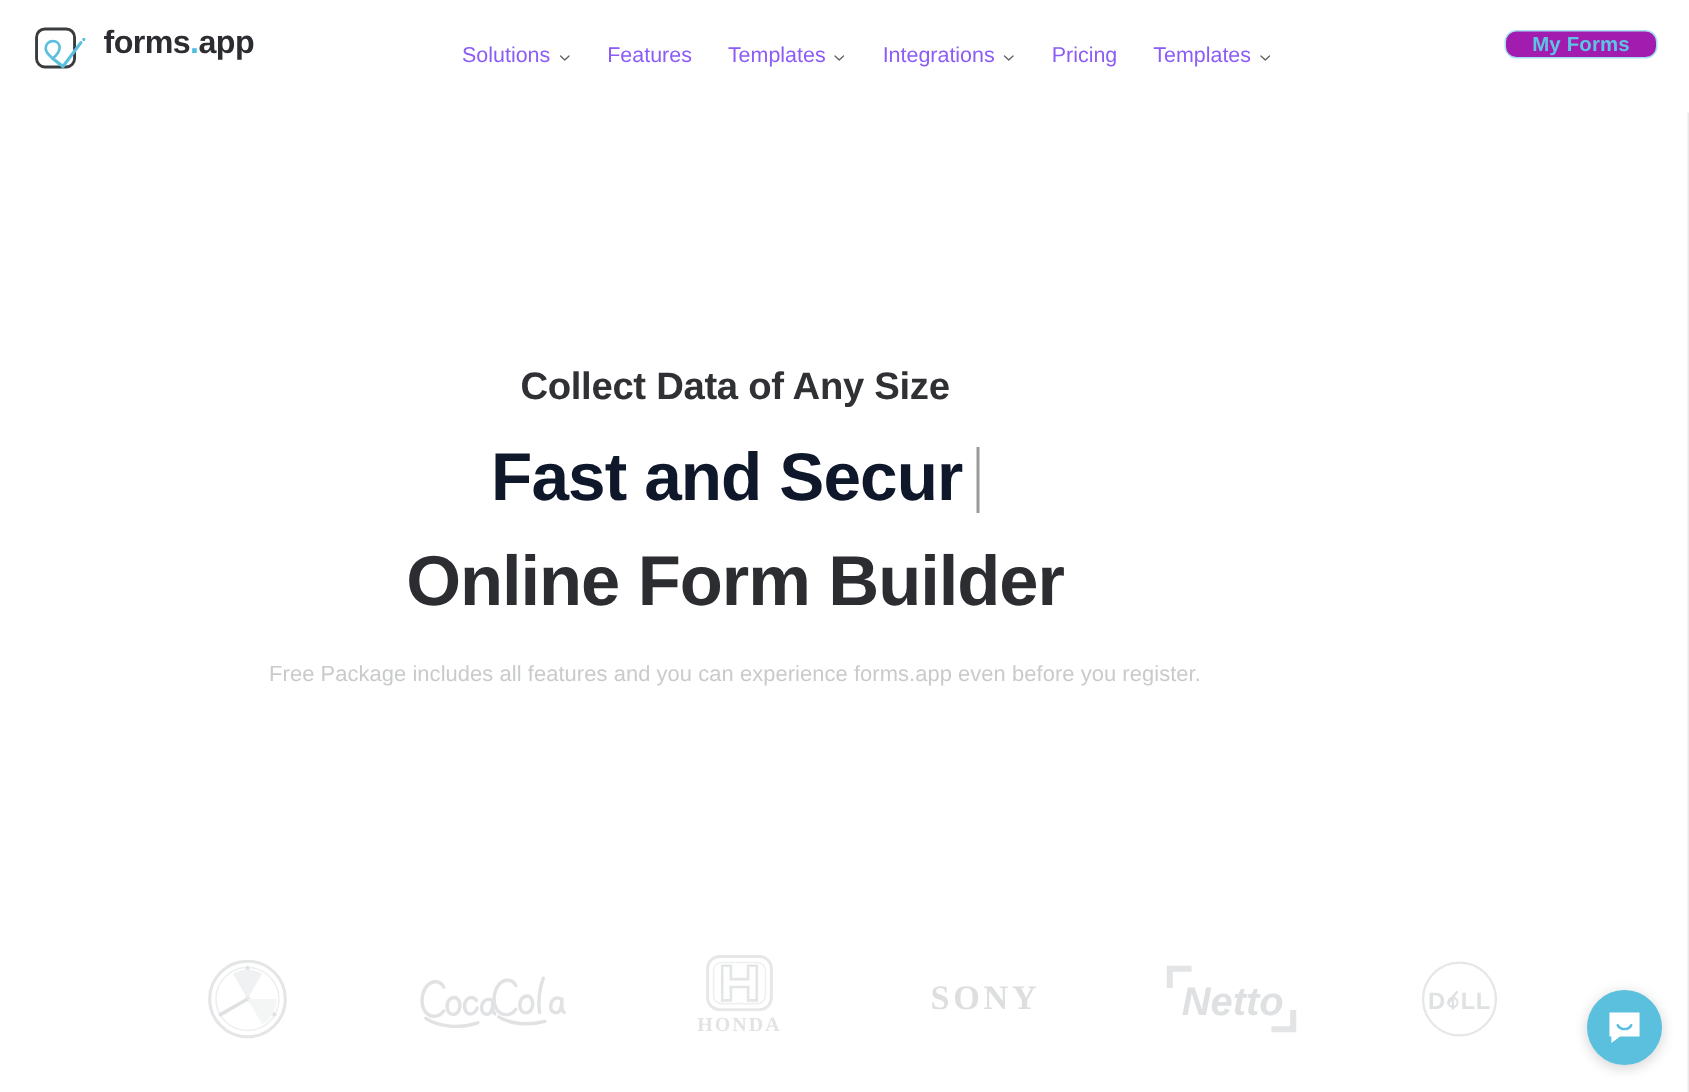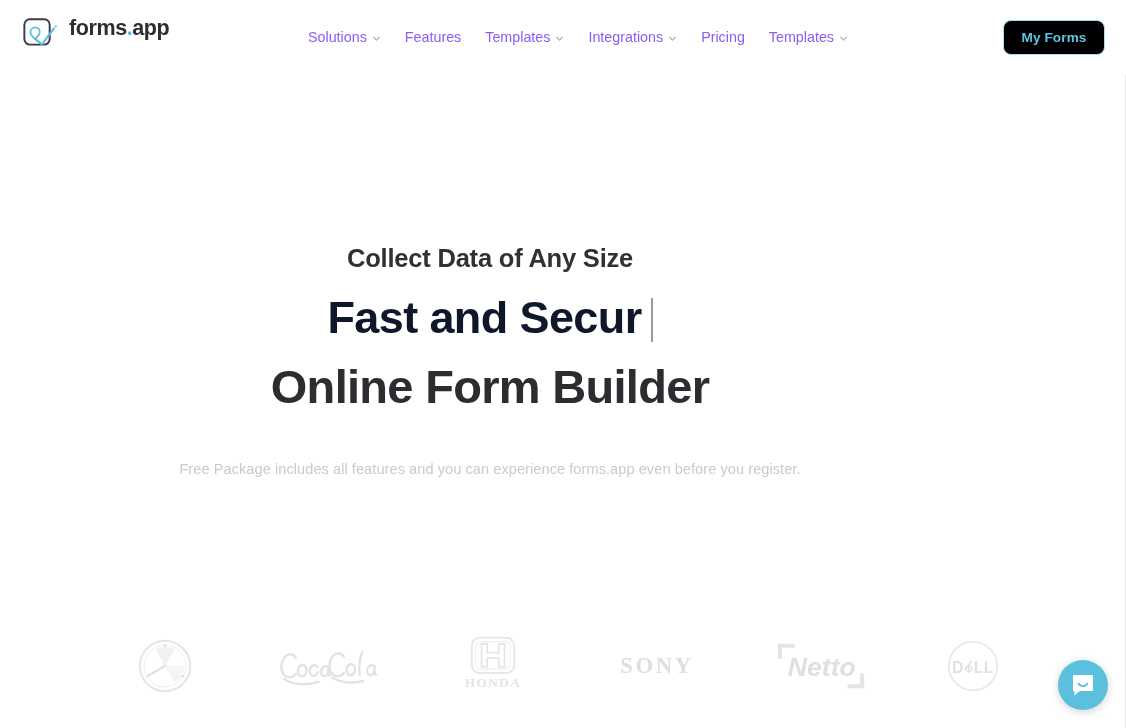--- a/index.html
+++ b/index.html
@@ -94,24 +94,24 @@
     display: block;
     margin-top: 2px;
   }
 
   
   .my-forms-btn {
     position: absolute;
     right: 21px;
     top: 20px;
     width: 102px;
-    height: 35px;
+    height: 19px;
     border: 1.6px solid #a7dff0;
     border-radius: 8px;
-    background: #000000;
+    background: #a21caf;
     color: #5cc5e3;
     font-size: 13.6px;
     font-weight: bold;
     font-family: "Liberation Sans", sans-serif;
     cursor: pointer;
     letter-spacing: 0.1px;
     display: flex;
     align-items: center;
     justify-content: center;
   }
@@ -159,21 +159,21 @@
   .hero-title {
     margin-top: 14px;
     font-size: 47px;
     font-weight: bold;
     color: #2c2d30;
     letter-spacing: -0.7px;
     line-height: 1.2;
   }
 
   .hero-sub {
-    margin-top: 44px;
+    margin-top: 25px;
     font-size: 14.6px;
     color: #c9cacb;
     letter-spacing: 0.05px;
     line-height: 1.4;
   }
 
   
   .brand-strip {
     position: absolute;
     left: 0;

